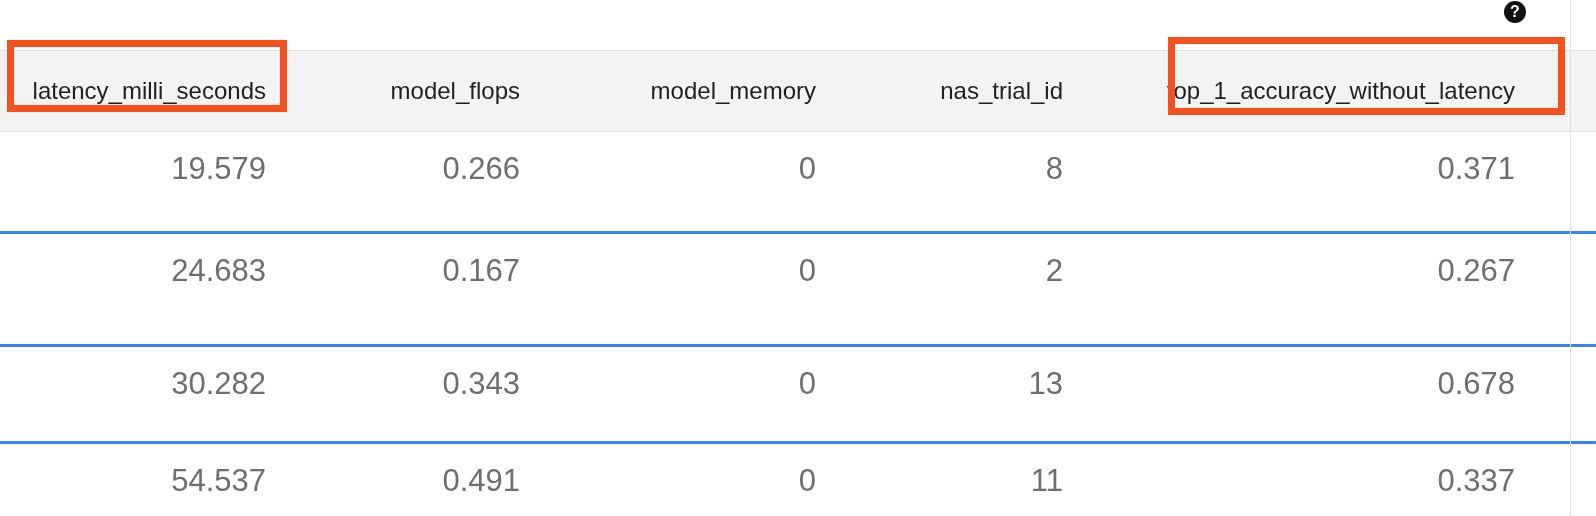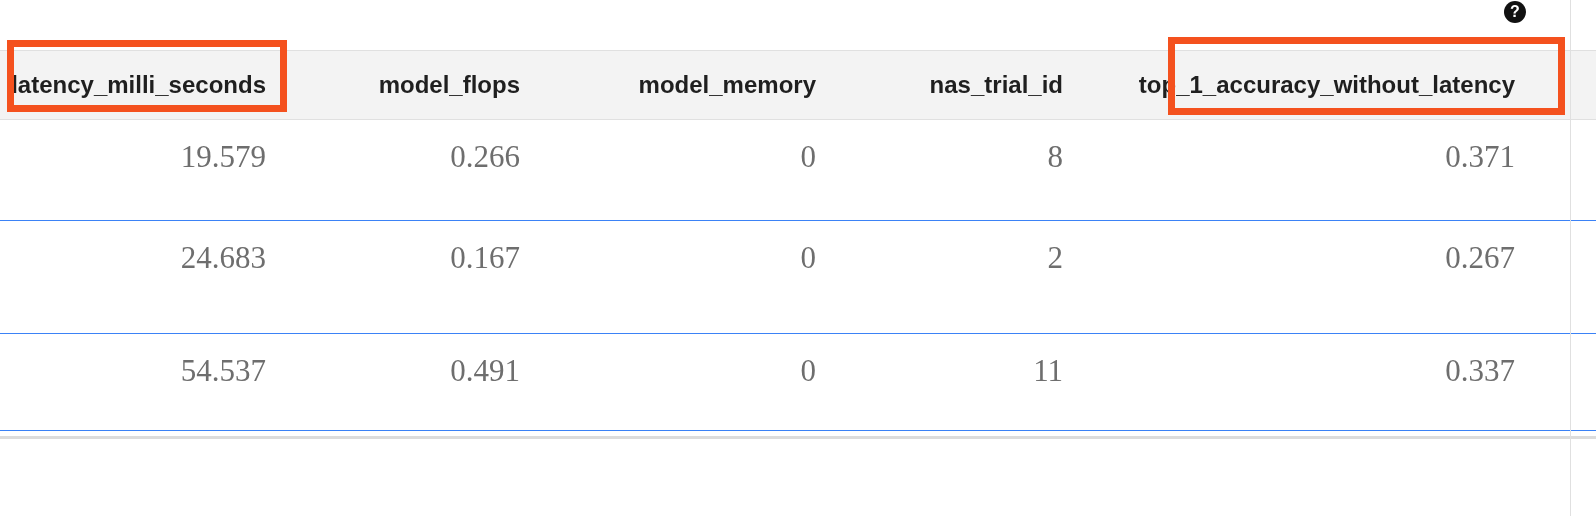--- a/index.html
+++ b/index.html
@@ -42,39 +42,39 @@
     border-collapse:collapse;
     table-layout:fixed;
     width:1596px;
     border-top:1px solid #e0e0e0;
   }
   table.data-table th{
     background:#f3f3f3;
     height:52px;
     border-bottom:1px solid #e0e0e0;
     font-size:24px;
-    font-weight:bold;
+    font-weight:normal;
     color:#1f1f1f;
     text-align:right;
     vertical-align:middle;
-    padding:8px;
+    padding:14px;
     white-space:nowrap;
     overflow:hidden;
     margin-top:16px;
   }
   table.data-table td{
     font-size:31px;
     color:#6e6e6e;
     text-align:right;
     vertical-align:top;
     padding:19px 0 0 0;
     white-space:nowrap;
     overflow:hidden;
   }
-  table.data-table tbody tr{border-bottom:1px solid #3b82f6;font-family:Liberation Serif, serif;}
+  table.data-table tbody tr{border-bottom:3px solid #3b82f6;}
   table.data-table tbody tr:nth-child(1){height:101px;}
   table.data-table tbody tr:nth-child(2){height:113px;}
   table.data-table tbody tr:nth-child(3){height:97px;}
   table.data-table tbody tr:nth-child(4){height:96px;}
 
   
   .c0{padding-right:4px !important;}
   .c1{padding-right:3px !important;}
   .c2{padding-right:2px !important;}
   .c3{padding-right:2px !important;}
@@ -145,20 +145,28 @@
         </tr>
         <tr>
           <td class="c0">24.683</td>
           <td class="c1">0.167</td>
           <td class="c2">0</td>
           <td class="c3">2</td>
           <td class="c4">0.267</td>
           <td class="c5"></td>
         </tr>
         <tr>
+          <td class="c0">30.282</td>
+          <td class="c1">0.343</td>
+          <td class="c2">0</td>
+          <td class="c3">13</td>
+          <td class="c4">0.678</td>
+          <td class="c5"></td>
+        </tr>
+        <tr>
           <td class="c0">54.537</td>
           <td class="c1">0.491</td>
           <td class="c2">0</td>
           <td class="c3">11</td>
           <td class="c4">0.337</td>
           <td class="c5"></td>
         </tr>
       </tbody>
   </table>
 

